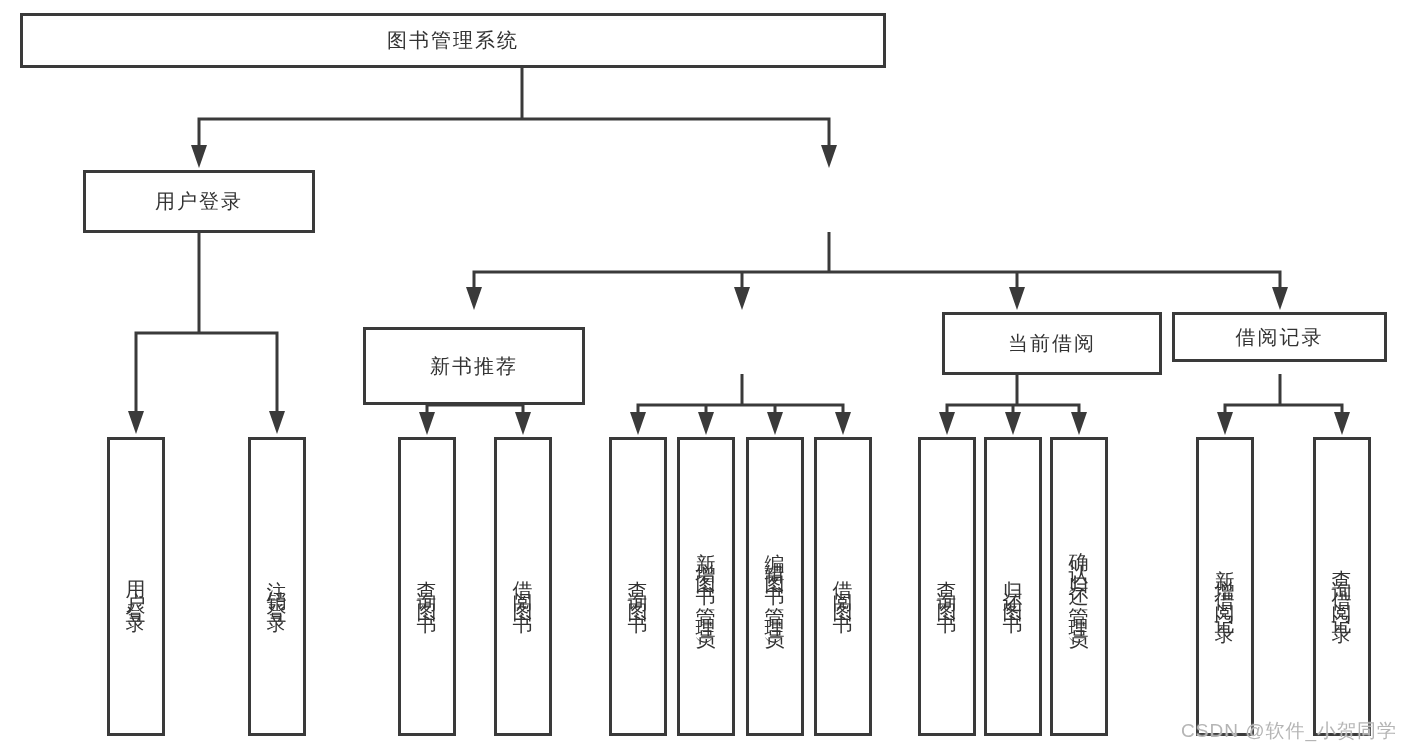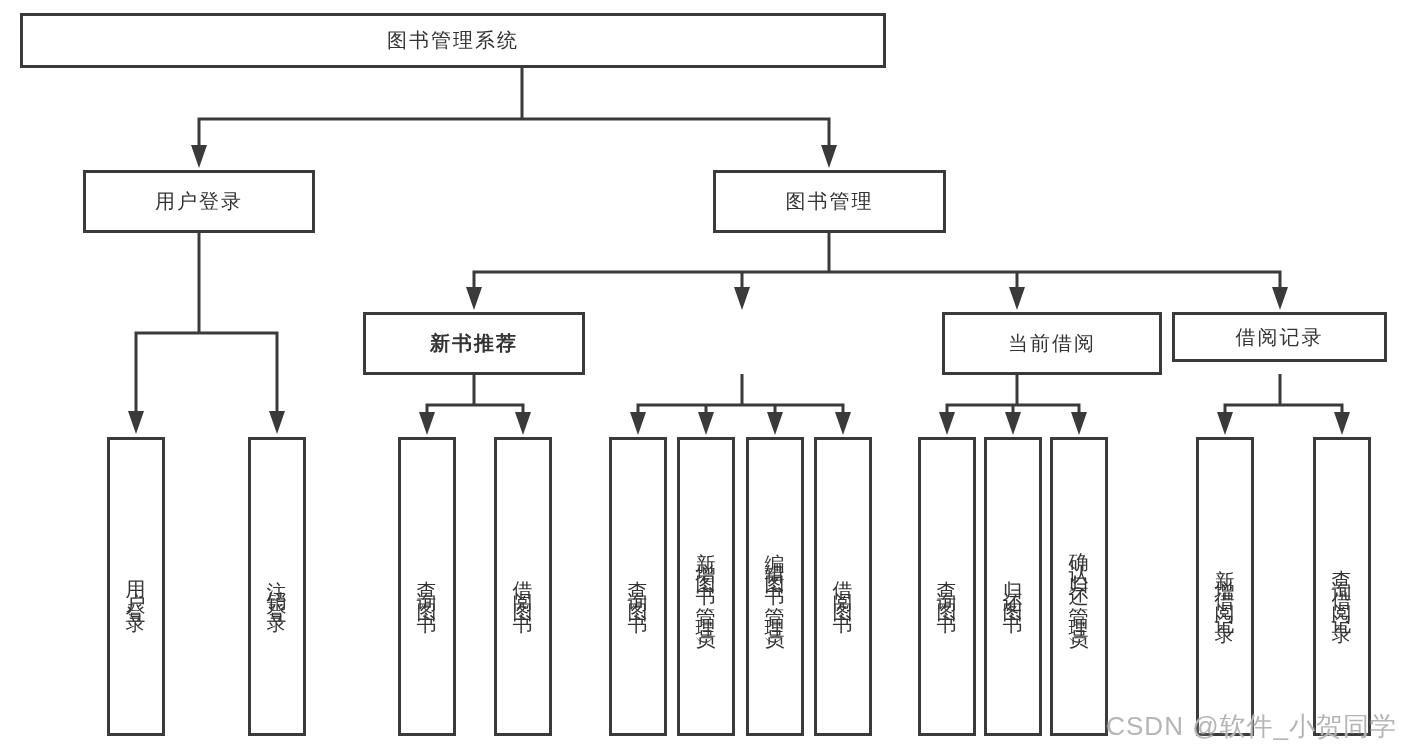--- a/index.html
+++ b/index.html
@@ -30,21 +30,21 @@
     writing-mode:vertical-rl;
     text-orientation:mixed;
     letter-spacing:11px;
     line-height:1;
     font-size:20px;
   }
   .watermark {
     position:absolute;
     right:8px;
     bottom:3px;
-    font-size:26px;
+    font-size:19px;
     color:#b5b5b5;
     letter-spacing:1px;
     z-index:5;
     text-shadow:0 0 2px rgba(255,255,255,0.85);
     font-family:"Liberation Sans", sans-serif;
   }
 </style>
 </head>
 <body>
 
@@ -105,23 +105,22 @@
       <polygon points="1071,412 1087,412 1079,435"></polygon>
 
       <polygon points="1217,412 1233,412 1225,435"></polygon>
       <polygon points="1334,412 1350,412 1342,435"></polygon>
     </g>
   </svg>
 
   <div class="node" style="left:20px; top:13px; width:866px; height:55px;">图书管理系统</div>
 
   <div class="node" style="left:83px; top:170px; width:232px; height:63px;">用户登录</div>
-  <div class="node" style="left:713px; top:170px; width:233px; height:63px;">图书管理</div>
 
-  <div class="node" style="left:363px; top:312px; width:222px; height:63px;font-weight:bold;">新书推荐</div>
+  <div class="node" style="left:363px; top:327px; width:222px; height:78px;">新书推荐</div>
   <div class="node" style="left:907px; top:312px; width:220px; height:63px;margin-left:35px;">当前借阅</div>
   <div class="node" style="left:1172px; top:312px; width:215px; height:50px;">借阅记录</div>
 
   <div class="node vnode" style="left:107px; top:437px; width:58px; height:299px;">用户登录</div>
   <div class="node vnode" style="left:248px; top:437px; width:58px; height:299px;">注销登录</div>
 
   <div class="node vnode" style="left:398px; top:437px; width:58px; height:299px;">查询图书</div>
   <div class="node vnode" style="left:494px; top:437px; width:58px; height:299px;">借阅图书</div>
 
   <div class="node vnode" style="left:609px; top:437px; width:58px; height:299px;">查询图书</div>

